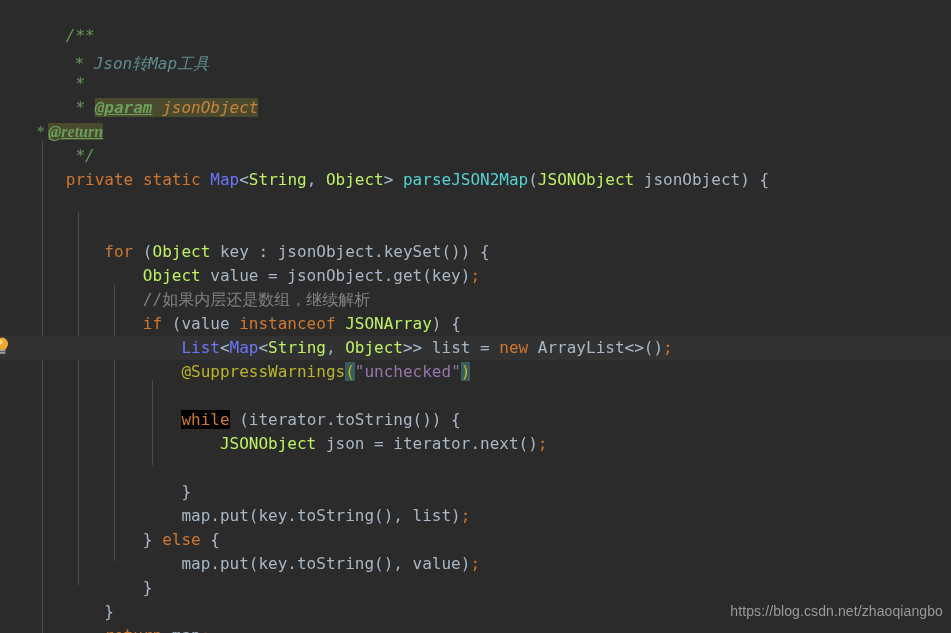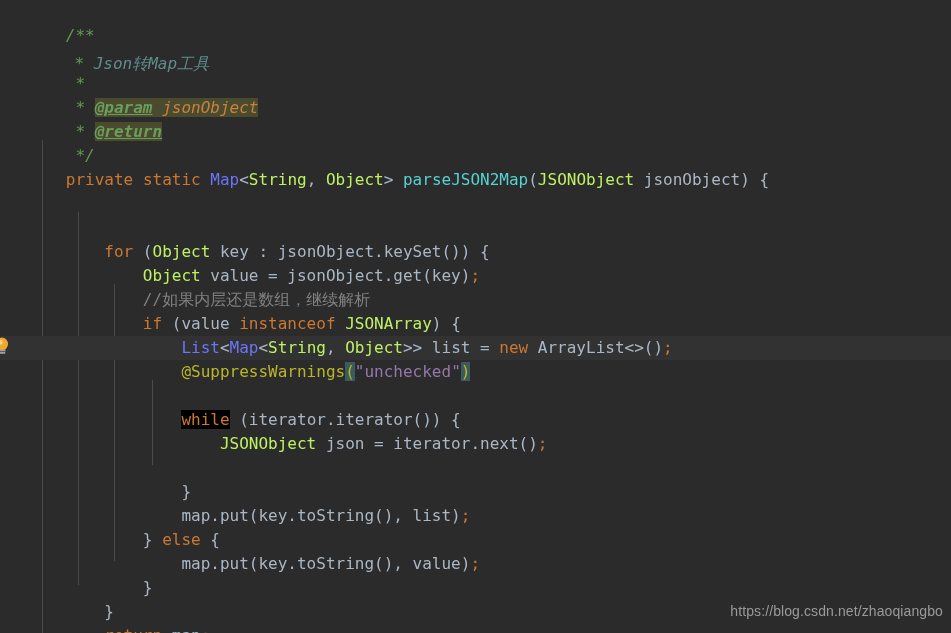--- a/index.html
+++ b/index.html
@@ -132,21 +132,21 @@
     <div class="line" style="top:48px;">
       <span class="doc-p"> *</span>
     </div>
 
     
     <div class="line" style="top:72px;">
       <span class="doc-p"> * </span><span class="tag">@param</span><span class="tagval"> </span><span class="tagval">jsonObject</span>
     </div>
 
     
-    <div class="line" style="top:96px;">
+    <div class="line" style="top:96px;font-family:Liberation Serif, serif;">
       <span class="doc-p"> * </span><span class="tag">@return</span>
     </div>
 
     
     <div class="line" style="top:120px;">
       <span class="doc-p"> */</span>
     </div>
 
     
     <div class="line" style="top:144px;">
@@ -184,21 +184,21 @@
 
     
     <div class="line" style="top:336px;">
       <span class="plain">            </span><span class="anno">@SuppressWarnings</span><span class="anno brace-m">(</span><span class="str">"unchecked"</span><span class="anno brace-m">)</span>
     </div>
 
     
 
     
     <div class="line" style="top:384px;">
-      <span class="plain">            </span><span class="kw occur">while</span><span class="plain"> (iterator.iterator()) {</span>
+      <span class="plain">            </span><span class="kw occur">while</span><span class="plain"> (iterator.toString()) {</span>
     </div>
 
     
     <div class="line" style="top:408px;">
       <span class="plain">                </span><span class="type-g">JSONObject</span><span class="plain"> json = iterator.next()</span><span class="semi">;</span>
     </div>
 
     
 
     

